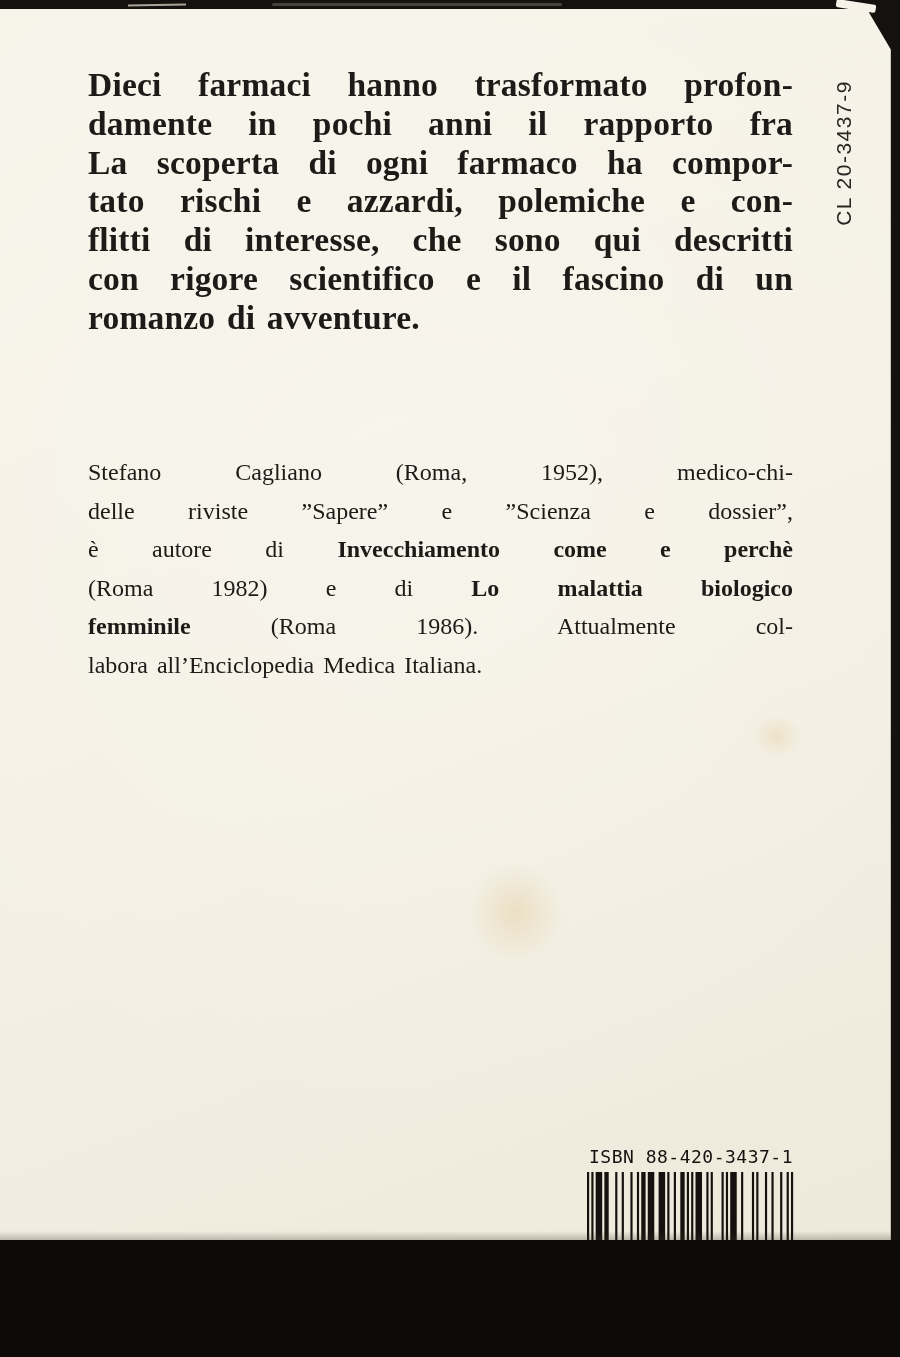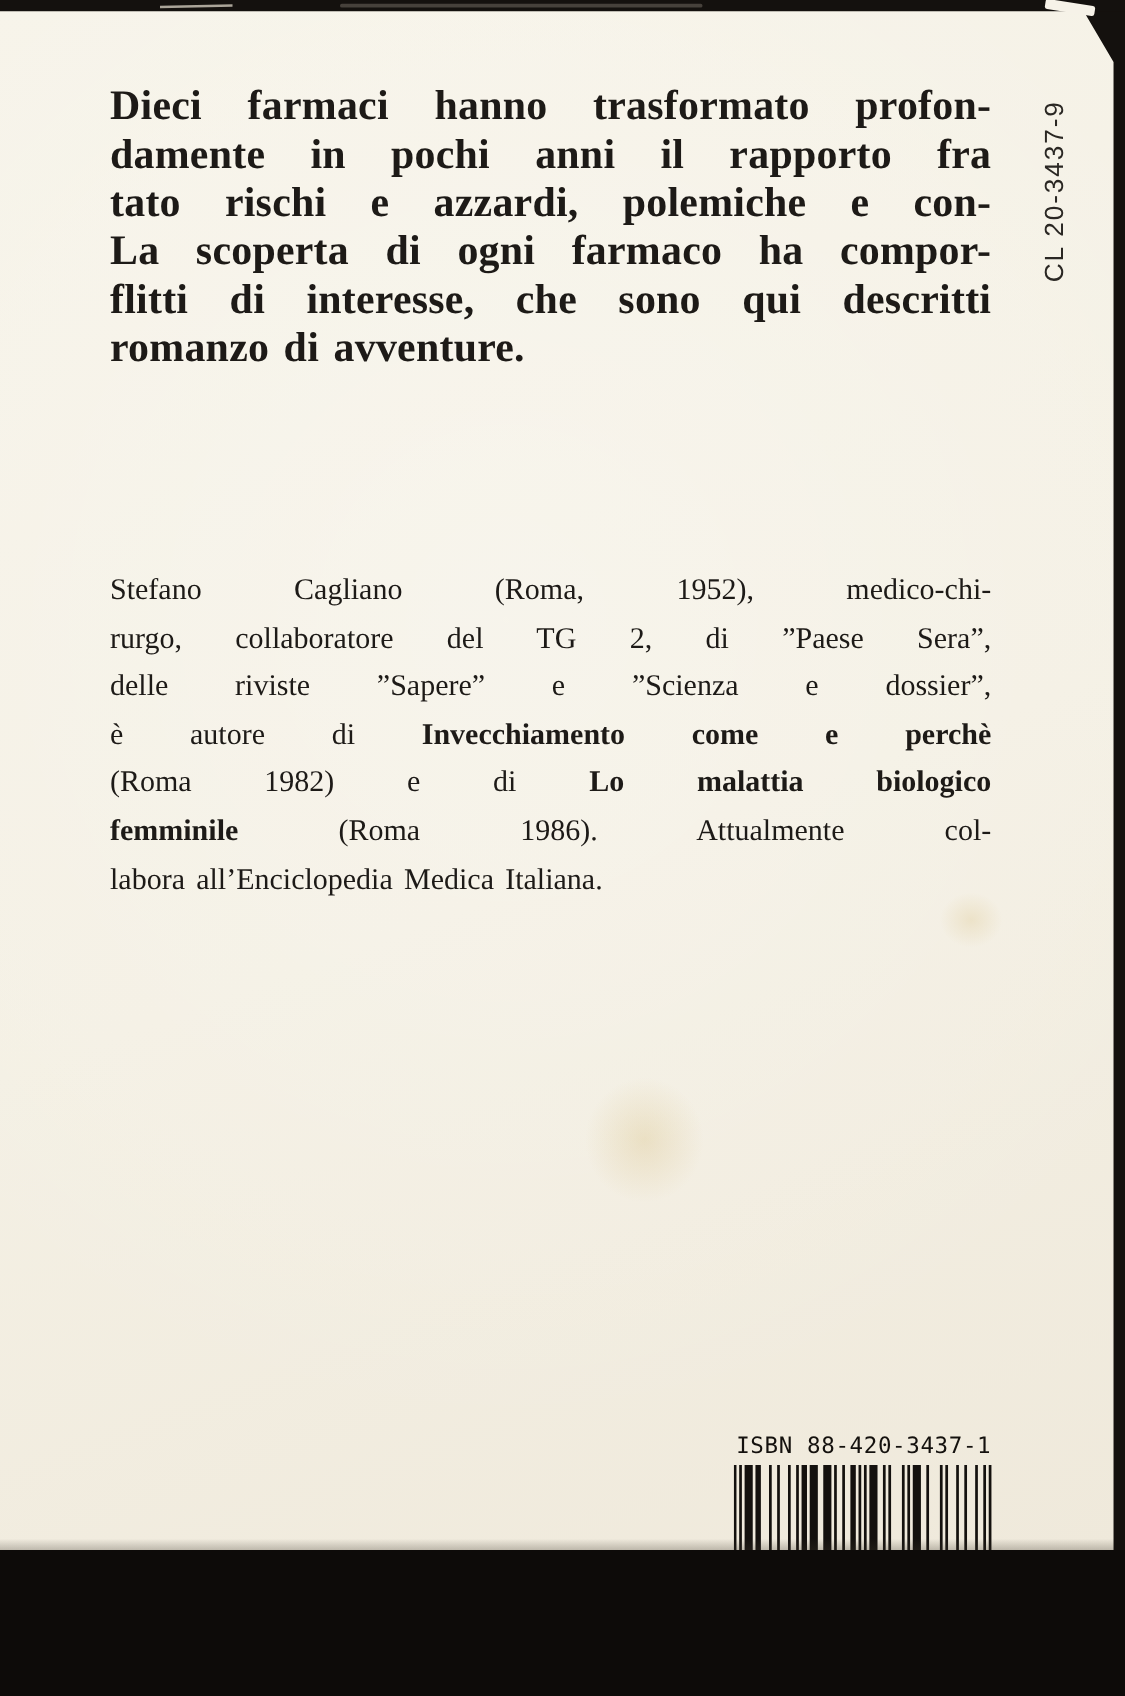--- a/index.html
+++ b/index.html
@@ -113,29 +113,29 @@
   <div class="top-edge">
     <span class="scratch"></span>
     <span class="sheen"></span>
   </div>
   <div class="right-edge"></div>
   <div class="corner-sliver"></div>
 
   <div class="blurb">
       <div class="tline j"><span>Dieci farmaci hanno trasformato profon-</span></div>
       <div class="tline j"><span>damente in pochi anni il rapporto fra</span></div>
+      <div class="tline j"><span>La scoperta di ogni farmaco ha compor-</span></div>
       <div class="tline j"><span>tato rischi e azzardi, polemiche e con-</span></div>
-      <div class="tline j"><span>La scoperta di ogni farmaco ha compor-</span></div>
       <div class="tline j"><span>flitti di interesse, che sono qui descritti</span></div>
+      <div class="tline j"><span>con rigore scientifico e il fascino di un</span></div>
       <div class="tline"><span>romanzo di avventure.</span></div>
     </div>
 
   <div class="bio">
       <div class="tline j"><span>Stefano Cagliano (Roma, 1952), medico-chi-</span></div>
-      <div class="tline j"><span>rurgo, collaboratore del TG 2, di ”Paese Sera”,</span></div>
       <div class="tline j"><span>delle riviste ”Sapere” e ”Scienza e dossier”,</span></div>
       <div class="tline j"><span>è autore di </span><span class="bold">Invecchiamento come e perchè</span></div>
       <div class="tline j"><span>(Roma 1982) e di </span><span class="bold">Lo malattia biologico</span></div>
       <div class="tline j"><span class="bold">femminile</span><span> (Roma 1986). Attualmente col-</span></div>
       <div class="tline"><span>labora all’Enciclopedia Medica Italiana.</span></div>
     </div>
 
   <div class="spine-code">CL 20-3437-9</div>
 
   <div class="stain-yellow"></div>

